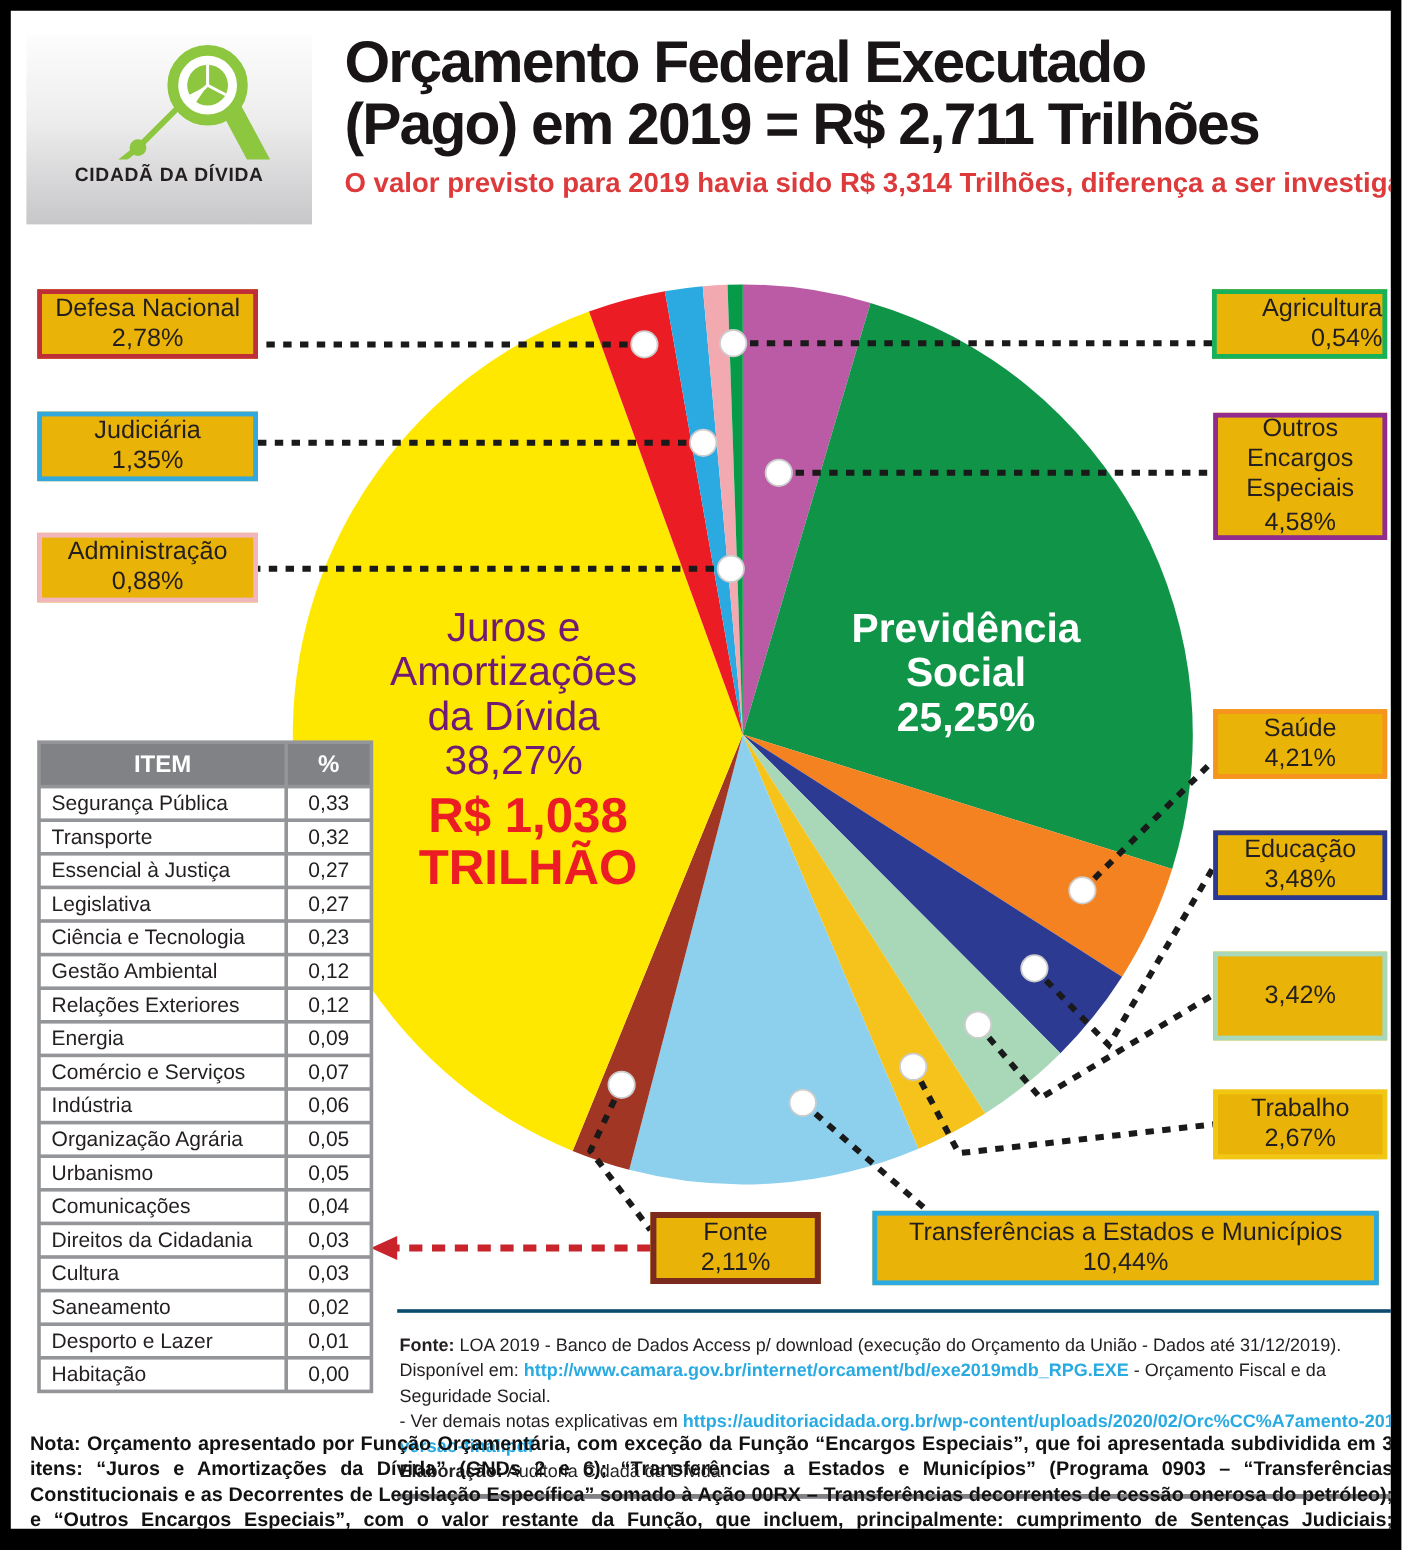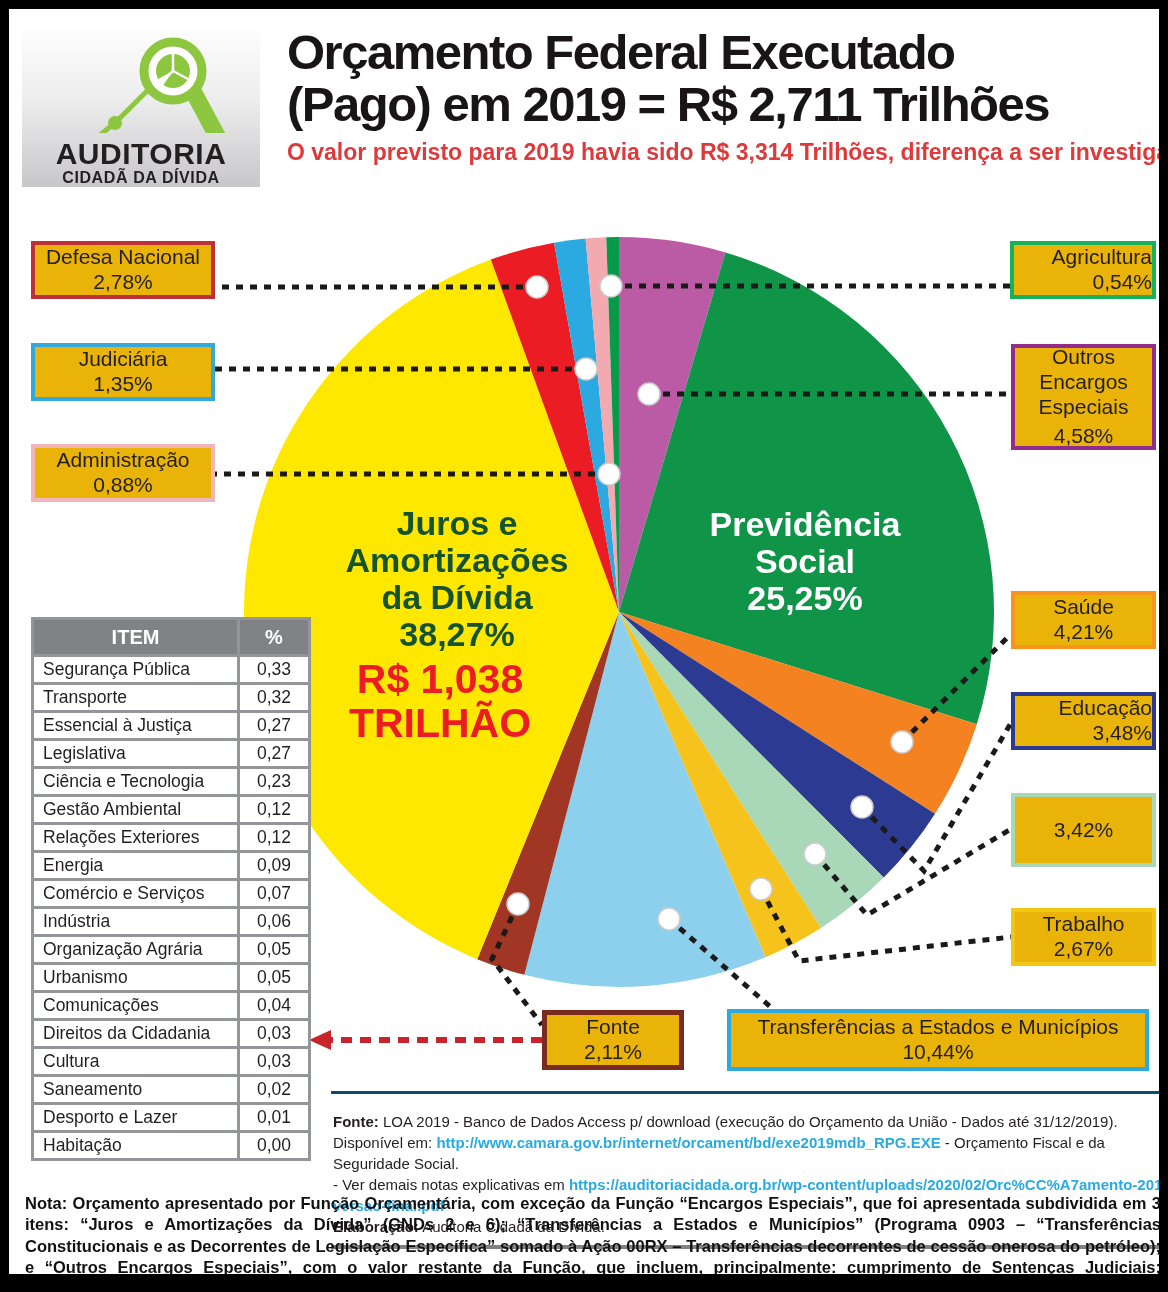--- a/index.html
+++ b/index.html
@@ -11,21 +11,21 @@
     background:linear-gradient(#fdfdfd 0%,#ededee 45%,#c7c7c9 100%);text-align:center;}
   .logo-word1{font-size:30px;font-weight:800;letter-spacing:.5px;color:#231f20;line-height:1;margin-top:2px;}
   .logo-word2{font-size:16px;font-weight:800;letter-spacing:.6px;color:#231f20;line-height:1.1;}
   .title-block{position:absolute;left:278px;top:18px;width:872px;}
   .title-line{font-size:49px;font-weight:900;letter-spacing:-1.5px;line-height:1.06;color:#191516;white-space:nowrap;}
   .subtitle{font-size:23px;font-weight:700;color:#dd3a3c;margin-top:8px;white-space:nowrap;}
   
   #overlay{position:absolute;left:0;top:0;width:1150px;height:1274px;z-index:1;}
   
   .pie-text{position:absolute;z-index:2;text-align:center;pointer-events:none;}
-  .juros-label{left:322px;top:496px;width:252px;font-size:34px;font-weight:700;line-height:1.09;color:#14532d;}
+  .juros-label{left:293px;top:496px;width:252px;font-size:34px;font-weight:400;line-height:1.09;color:#701a75;}
   .juros-value{left:305px;top:648px;width:252px;font-size:41px;font-weight:800;line-height:1.08;color:#ec1c24;}
   .prev-label{left:684px;top:497px;width:224px;font-size:34px;font-weight:700;line-height:1.09;color:#fff;}
   .pie-text span{display:block;}
   
   .callout{position:absolute;z-index:3;background:#eab308;border:4px solid #888;box-sizing:border-box;
     display:flex;flex-direction:column;justify-content:center;text-align:center;
     font-size:21px;line-height:1.18;color:#231f20;}
   .co-defesa{left:22px;top:232px;width:184px;height:58px;}
   .co-judiciaria{left:22px;top:334px;width:184px;height:58px;}
   .co-administracao{left:22px;top:435px;width:184px;height:58px;}
@@ -72,21 +72,20 @@
       <g>
         <circle cx="151" cy="42" r="17" fill="#8dc63f"></circle>
         <g stroke="#fff" stroke-width="2.5">
           <line x1="151" y1="42" x2="151" y2="25"></line>
           <line x1="151" y1="42" x2="166" y2="50"></line>
           <line x1="151" y1="42" x2="138" y2="54"></line>
         </g>
         <polygon points="151,42 136,50 140,58" fill="#fff"></polygon>
       </g>
     </svg>
-    <div class="logo-word1">AUDITORIA</div>
     <div class="logo-word2">CIDADÃ DA DÍVIDA</div>
   </div>
 
   <div class="title-block">
     <div class="title-line">Orçamento Federal Executado</div>
     <div class="title-line">(Pago) em 2019 = R$ 2,711 Trilhões</div>
     <div class="subtitle">O valor previsto para 2019 havia sido R$ 3,314 Trilhões, diferença a ser investigada</div>
   </div>
 
   <svg id="overlay" viewBox="0 0 1150 1274">
@@ -168,21 +167,21 @@
     <div>0,54%</div>
   </div>
   <div class="callout co-oee" style="border-color: rgb(146, 44, 140);">
     <div>Outros Encargos Especiais</div>
     <div style="margin-top:4px">4,58%</div>
   </div>
   <div class="callout co-saude" style="border-color: rgb(247, 148, 29);">
     <div>Saúde</div>
     <div>4,21%</div>
   </div>
-  <div class="callout co-educacao" style="border-color: rgb(43, 57, 144); text-align: right;">
+  <div class="callout co-educacao" style="border-color: rgb(43, 57, 144);">
     <div>Educação</div>
     <div>3,48%</div>
   </div>
   <div class="callout co-assistencia" style="border-color: rgb(169, 216, 184);">
     <div>3,42%</div>
   </div>
   <div class="callout co-trabalho" style="border-color: rgb(242, 199, 20);">
     <div>Trabalho</div>
     <div>2,67%</div>
   </div>

